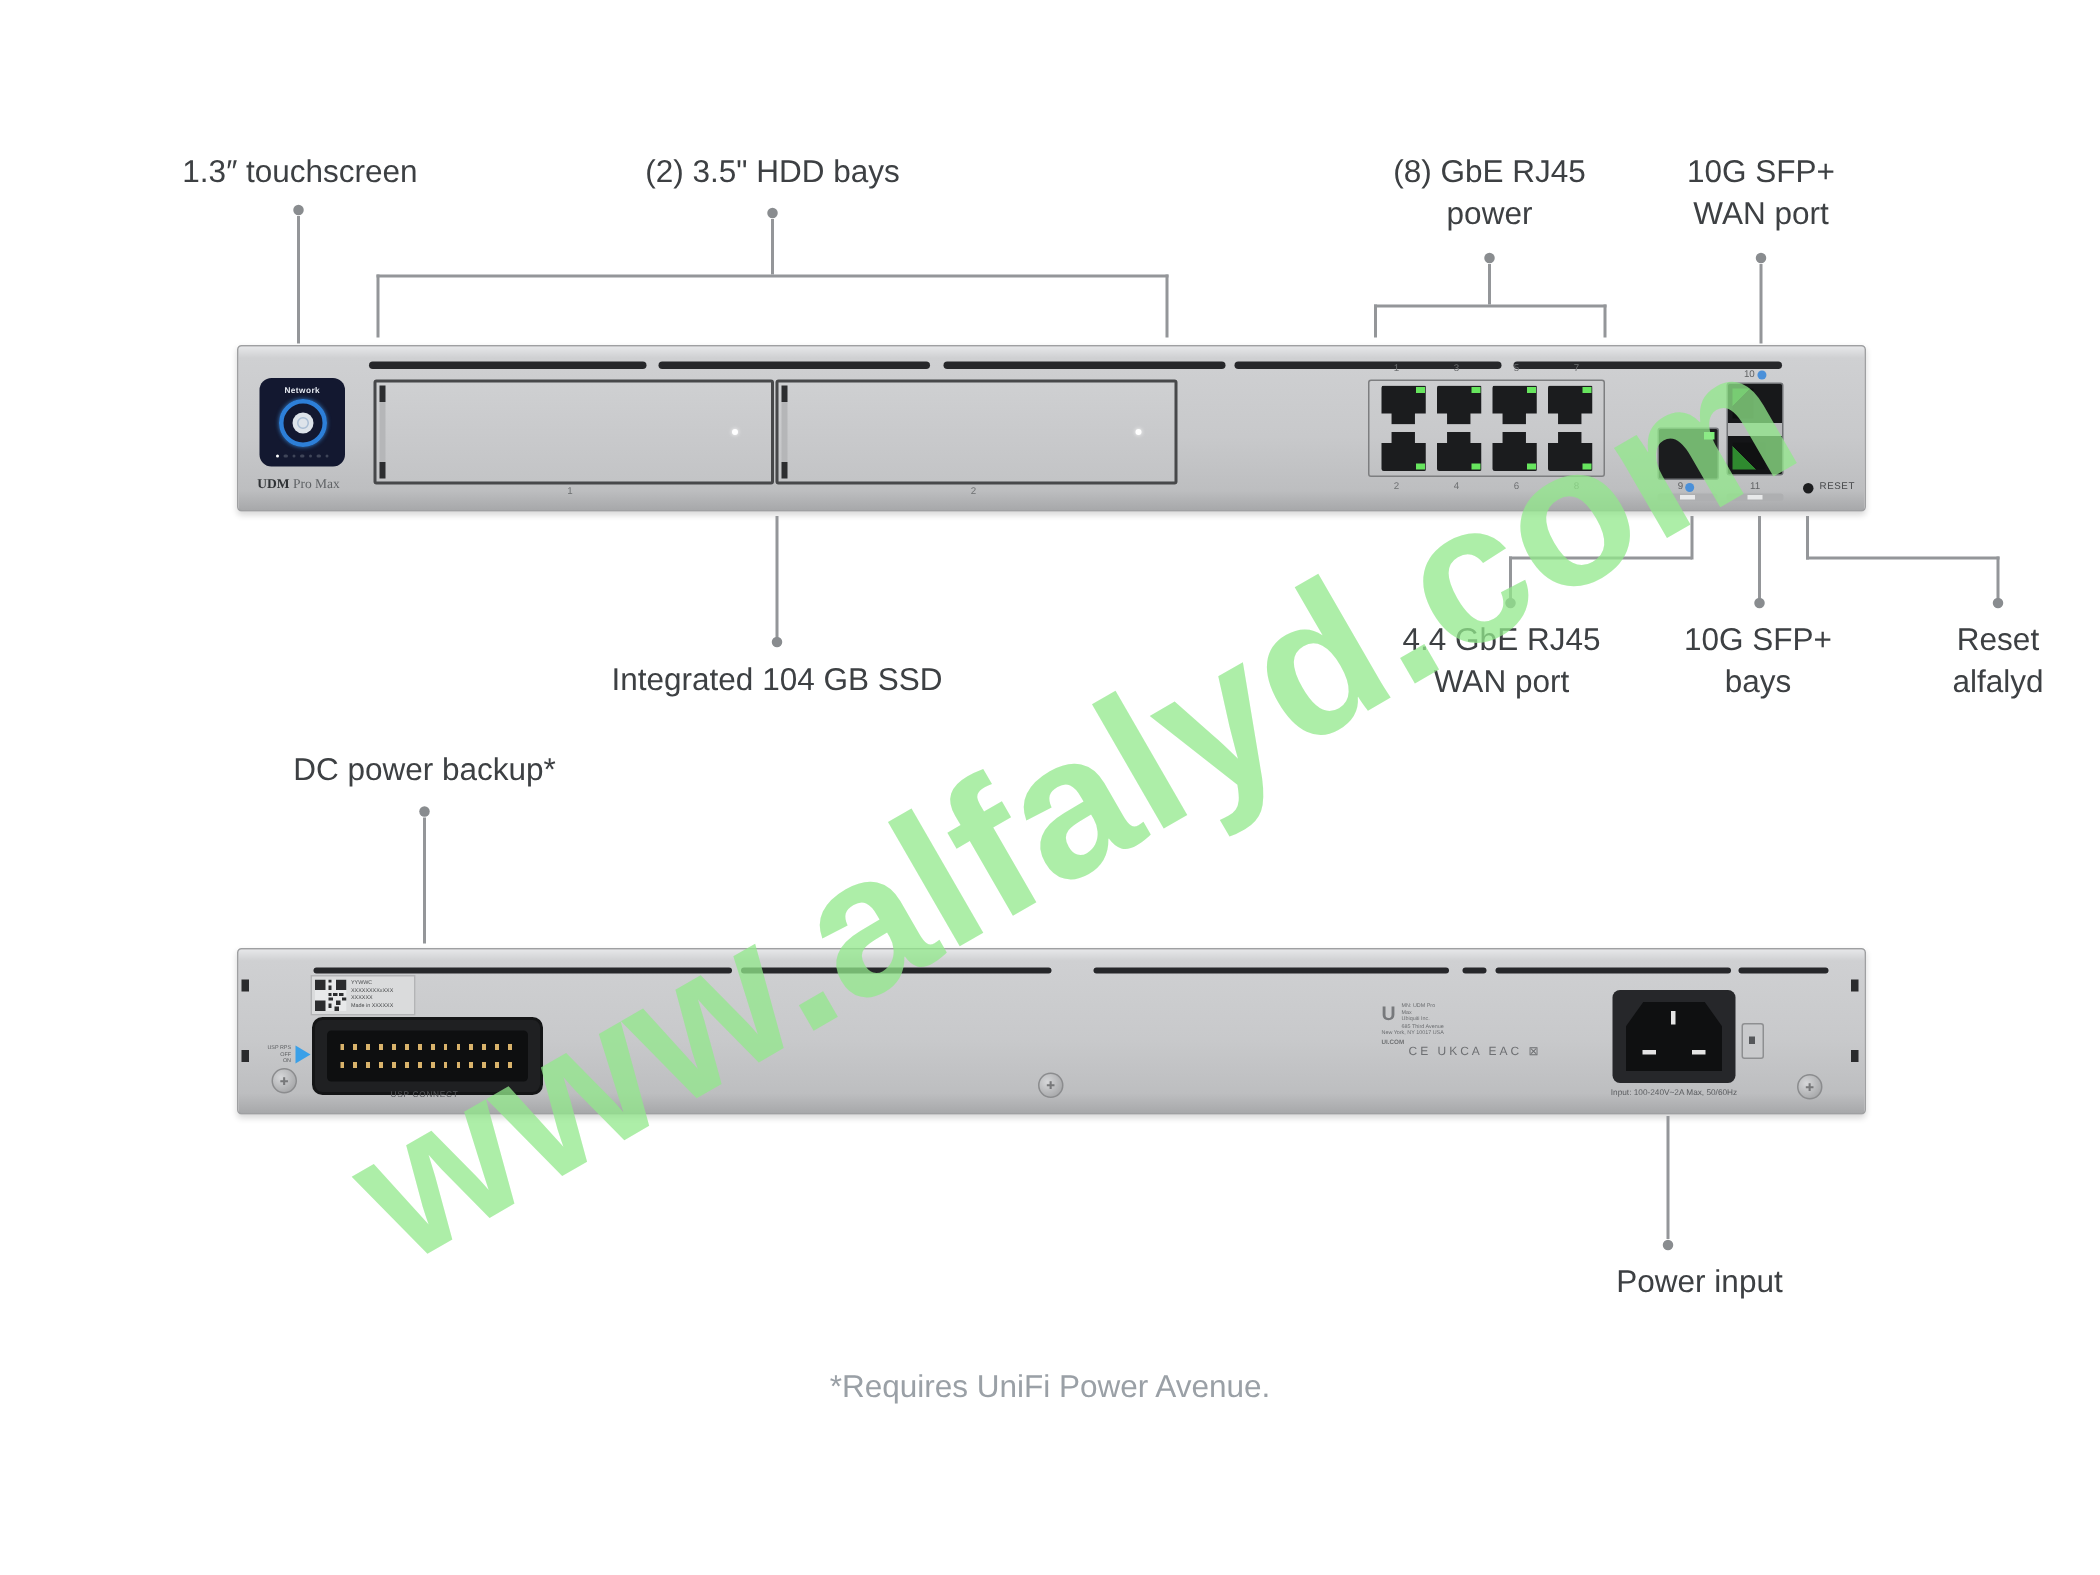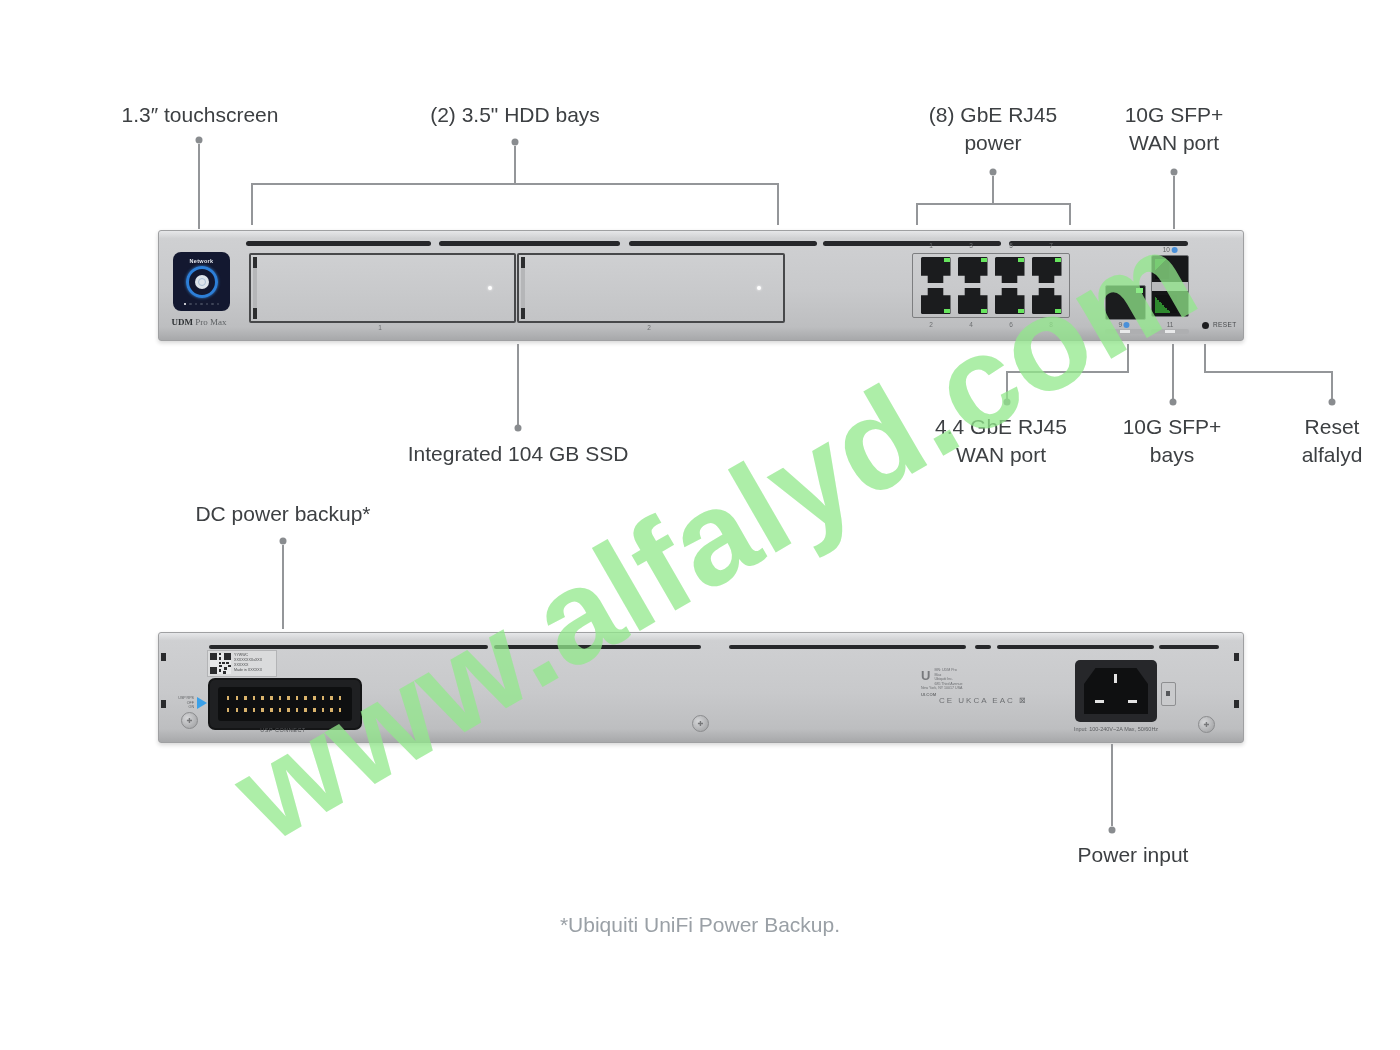--- a/index.html
+++ b/index.html
@@ -316,17 +316,17 @@
     <div class="p" style="left:20px;top:40px;width:9px;height:3px;"></div>
     <div class="p" style="left:53px;top:40px;width:9px;height:3px;"></div>
   </div>
   <div class="clip"></div>
   <div class="inputlbl">Input: 100-240V~2A Max, 50/60Hz</div>
 
   <div class="cl v" style="left:1111px;top:744px;height:82px;"></div>
   <span class="cdot" style="left:1112px;top:830px;"></span>
   <div class="lbl" style="left:1133px;top:841px;">Power input</div>
 
-  <div class="lbl muted" style="left:700px;top:911px;">*Ubiquiti UniFi Power Backup.</div>
+  <div class="lbl muted" style="left:700px;top:911px;">*Requires UniFi Power Avenue.</div>
 
   <div class="watermark">www.alfalyd.com</div>
 
 </div>
 
 </body></html>

